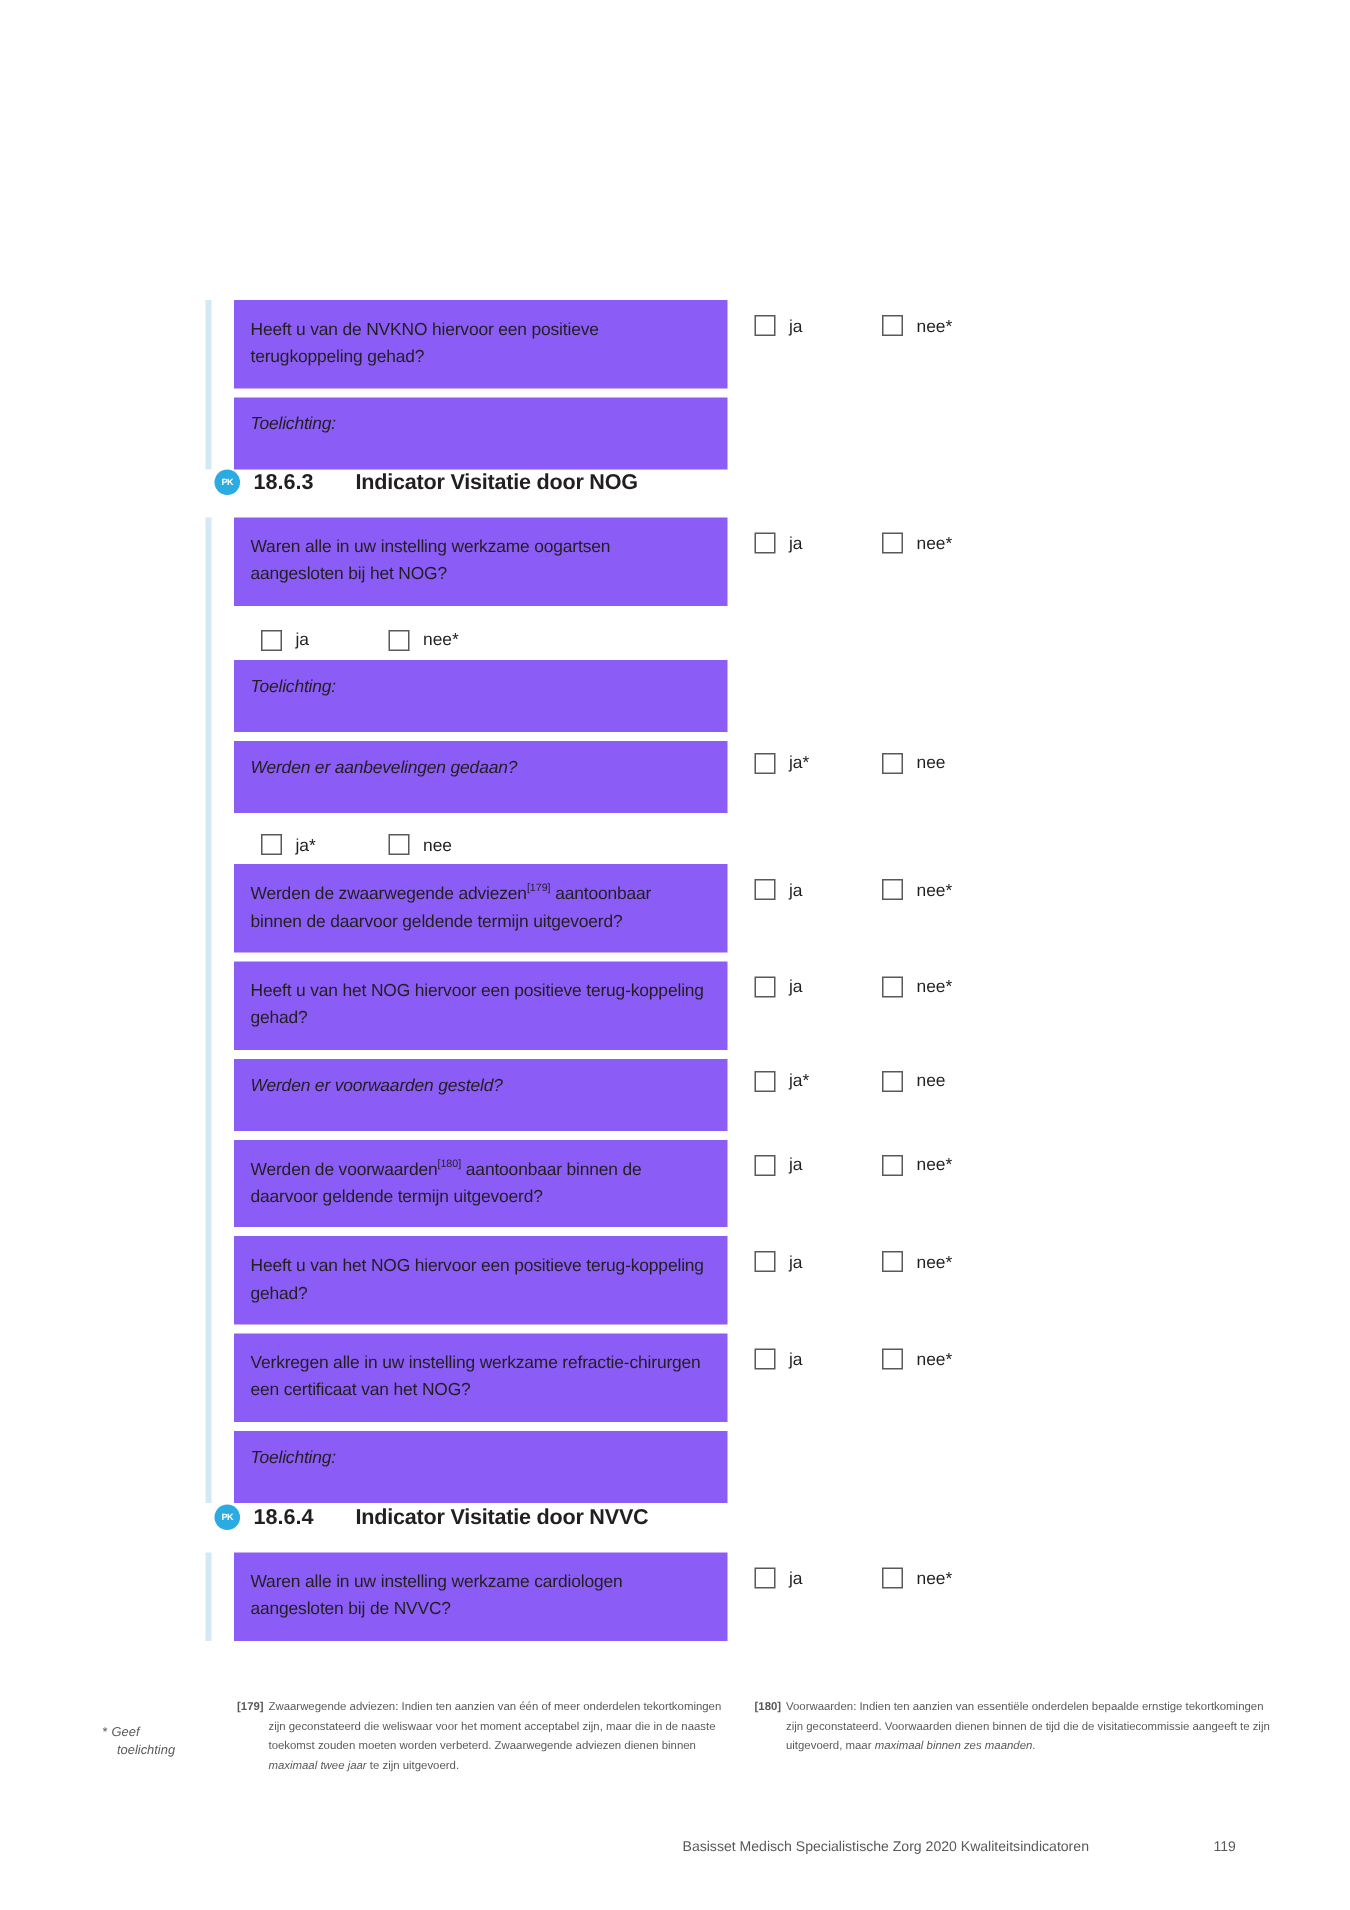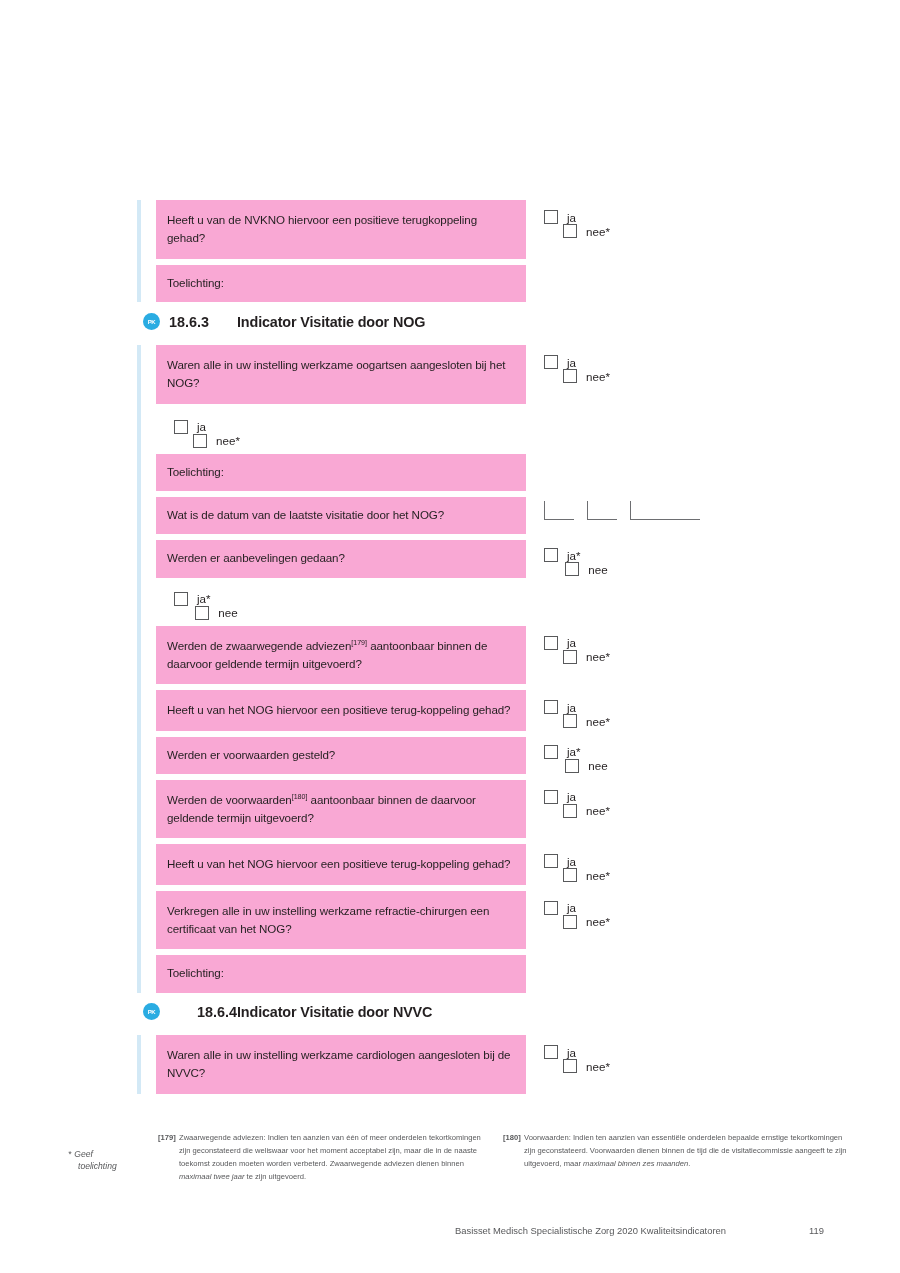--- a/index.html
+++ b/index.html
@@ -41,45 +41,44 @@
 
   .qrow {
     position: relative;
     display: flex;
     align-items: flex-start;
     margin-bottom: 6px;
   }
   .qrow:last-child { margin-bottom: 0; }
 
   .qtext {
-    width: 370px;
+    width: 329px;
     box-sizing: border-box;
-    background: #f9a8d4;
+    background: #8b5cf6;
     padding: 11px 14px 11px 11px;
     font-size: 11.6px;
     line-height: 1.58;
     color: #231f20;
     letter-spacing: -0.1px;
   }
-  .qtext.short { padding-top: 9px; padding-bottom: 10px; }
+  .qtext.short { padding-top: 9px; padding-bottom: 21px; font-style: italic; }
 
   .qtext sup {
     font-size: 7.1px;
     vertical-align: super;
     line-height: 0;
     letter-spacing: 0;
   }
 
   
   .answers {
     display: flex;
-    align-items: center;
+    align-items: flex-end;
     padding-top: 10px;
     margin-left: 18px;
-    flex-direction: column;
   }
   .opt {
     display: flex;
     align-items: center;
   }
   .opt.first { width: 85px; }
   .box {
     width: 14px;
     height: 14px;
     border: 1px solid #58595b;
@@ -270,28 +269,20 @@
             <span class="box"></span>
             <span class="opt-label">nee*</span>
           </div>
         </div>
       </div>
 
       <div class="qrow">
         <div class="qtext short">Toelichting:</div>
       </div>
 
-      <div class="qrow">
-        <div class="qtext short">Wat is de datum van de laatste visitatie door het NOG?</div>
-        <div class="datefields">
-          <span class="dfield dd"></span>
-          <span class="dfield mm"></span>
-          <span class="dfield yyyy"></span>
-        </div>
-      </div>
 
       <div class="qrow">
         <div class="qtext short">Werden er aanbevelingen gedaan?</div>
         <div class="answers" style="padding-top:8px">
           <div class="opt first">
             <span class="box"></span>
             <span class="opt-label">ja*</span>
           </div>
           <div class="opt">
             <span class="box"></span>
@@ -397,21 +388,21 @@
         </div>
       </div>
 
       <div class="qrow">
         <div class="qtext short">Toelichting:</div>
       </div>
 
     </div>
   </div>
 
-  <div class="section" style="top:1003px;text-align:right;">
+  <div class="section" style="top:1003px;">
     <span class="pk-badge">PK</span>
     <span class="sec-num">18.6.4</span>
     <span class="sec-title">Indicator Visitatie door NVVC</span>
   </div>
 
   <div class="group" style="top:1035px;">
     <div class="group-bar"></div>
     <div class="rows">
       <div class="qrow">
         <div class="qtext">Waren alle in uw instelling werkzame cardiologen aangesloten bij de NVVC?</div>

